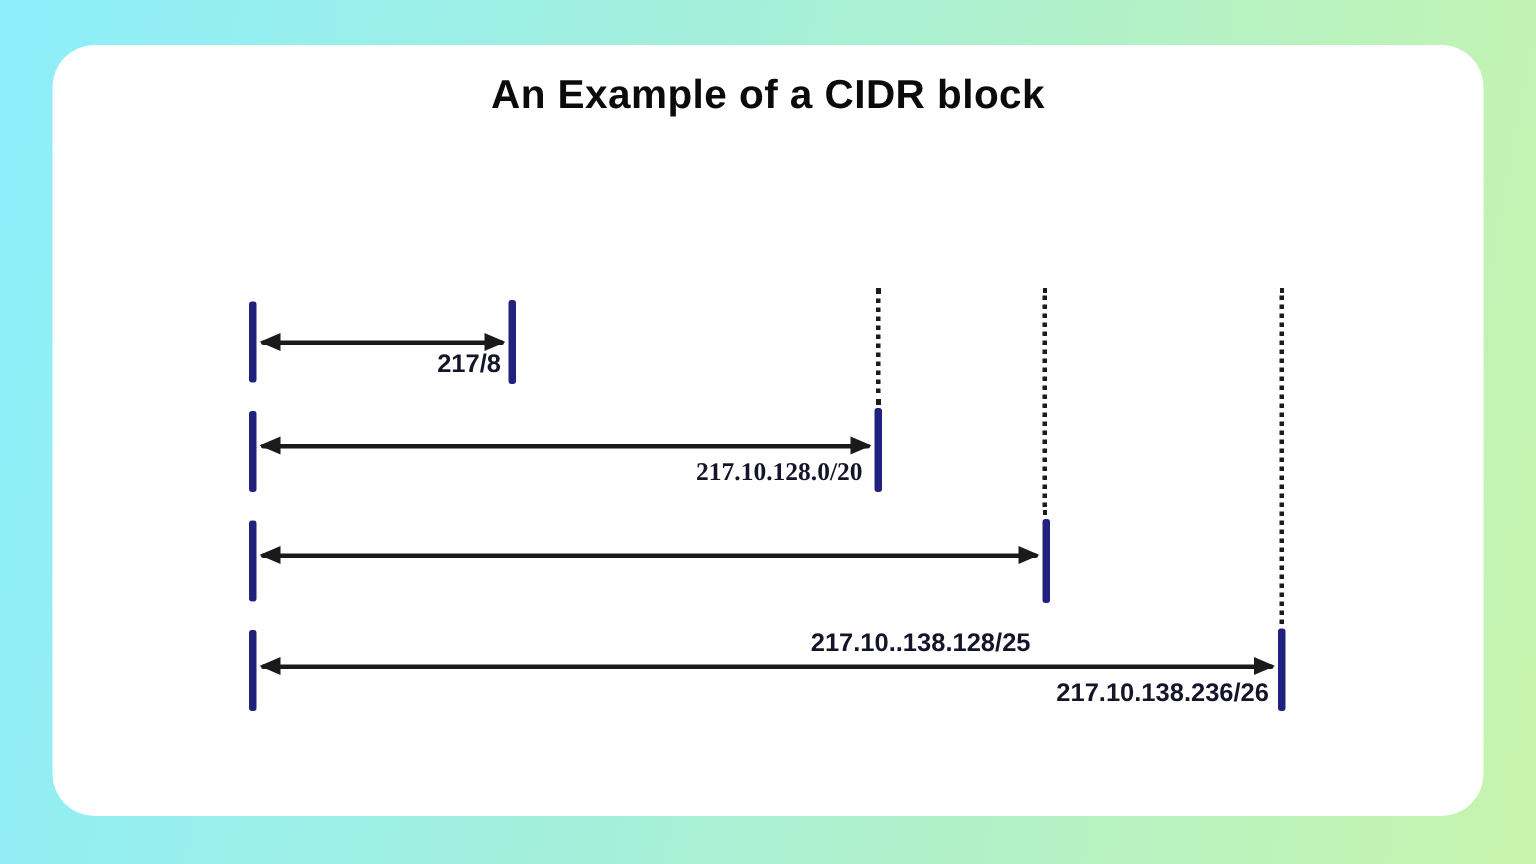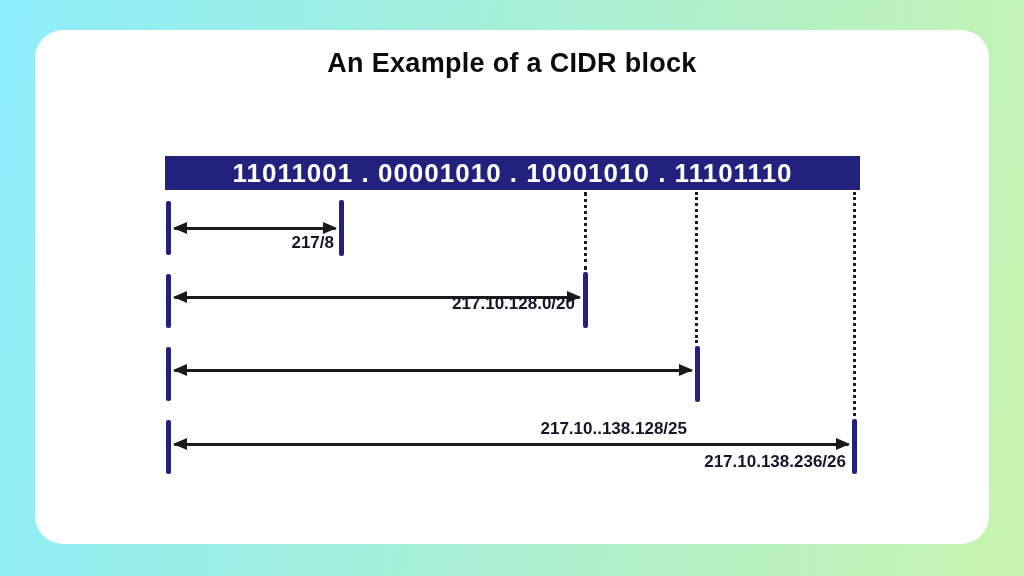--- a/index.html
+++ b/index.html
@@ -60,35 +60,32 @@
   #r1-arrow{left:174px;top:227px;width:162px;}
   #r2-arrow{left:174px;top:296px;width:406px;}
   #r3-arrow{left:174px;top:369px;width:518px;}
   #r4-arrow{left:174px;top:443px;width:675px;}
   .rowlabel{
     position:absolute;
     font-size:17px;font-weight:700;color:#15152a;
     white-space:nowrap;text-align:center;
   }
   #r1-label{right:690px;top:233px;}
-  #r2-label{right:449px;top:294px;}
+  #r2-label{right:449px;top:305px;font-family:Liberation Serif, serif;}
   #r3-label{right:337px;top:379px;margin-top:40px;}
   #r4-label{right:178px;top:452px;}
 </style>
 </head>
 <body>
 
 <div id="stage">
   <div id="card"></div>
 
   <div id="title">An Example of a CIDR block</div>
 
-  <div id="binary-bar">
-    <span>11011001 . 00001010 . 10001010 . 11101110</span>
-  </div>
 
   <div id="dotted-20" class="dotted-line"></div>
   <div id="dotted-25" class="dotted-line"></div>
   <div id="dotted-32" class="dotted-line"></div>
 
   <div id="r1-left" class="vbar"></div>
   <div id="r1-right" class="vbar"></div>
   <div id="r1-arrow" class="arrow"></div>
   <div id="r1-label" class="rowlabel">217/8</div>
 

